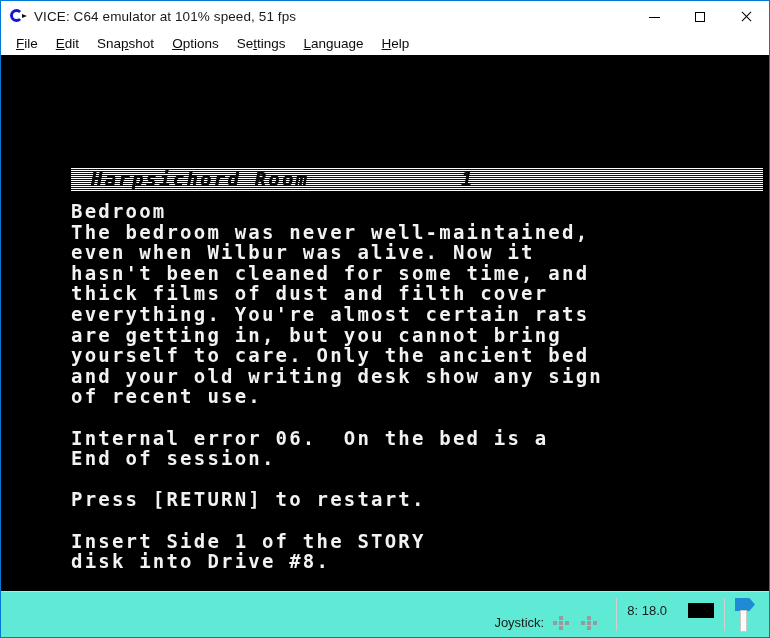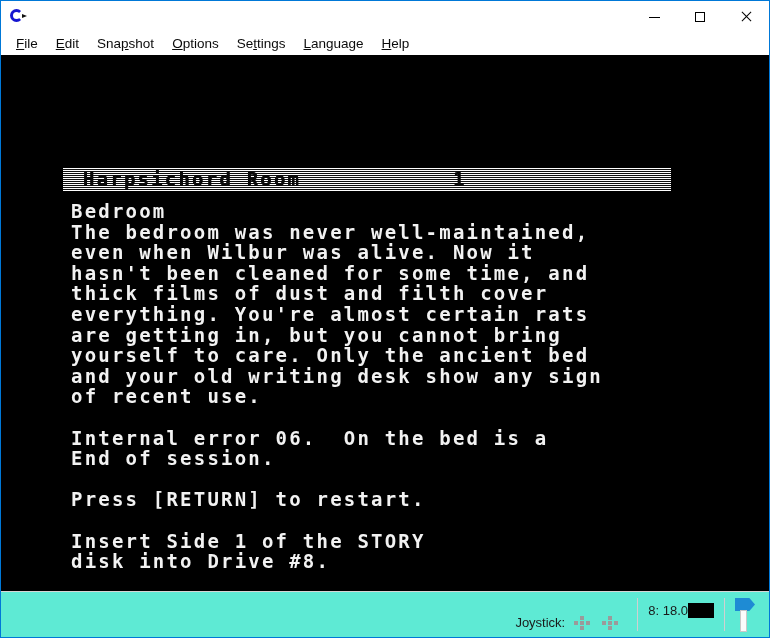--- a/index.html
+++ b/index.html
@@ -129,30 +129,31 @@
   }
   .c64-area {
     position: absolute;
     left: 62px;
     top: 0px;
     width: 648px;
     color: #ffffff;
   }
   .c64-statusline {
     position: absolute;
-    left: 0;
+    left: 8px;
     top: 113px;
-    width: 608px;
+    width: 692px;
     height: 23px;
     background-image: repeating-linear-gradient(
       to bottom,
       #ffffff 0px, #ffffff 1px,
       #111111 1px, #111111 2px
     );
     overflow: hidden;
+    font-style: italic;
   }
   .c64-statusline .sl-text {
     position: absolute;
     top: 0;
     font-family: "DejaVu Sans Mono", "Liberation Mono", monospace;
     font-size: 19px;
     font-weight: bold;
     line-height: 23px;
     color: #0a0a0a;
     letter-spacing: 2.2px;
@@ -228,21 +229,21 @@
   .drive-cell {
     display: flex;
     flex-direction: column;
     align-items: flex-start;
     justify-content: center;
     padding: 0 10px;
   }
   .drive-row {
     display: flex;
     align-items: center;
-    gap: 0;
+    gap: 21px;
     margin-top: -8px;
   }
   .drive-text {
     font-size: 13px;
     color: #1a1a1a;
     white-space: nowrap;
   }
   .drive-led {
     width: 26px;
     height: 15px;
@@ -279,20 +280,21 @@
 </head>
 <body>
 
 <div class="window">
 
   <div class="titlebar">
     <div class="title-icon">
       <span class="c-ring"></span>
       <span class="c-tick"></span>
     </div>
+    <div class="title-text">VICE: C64 emulator at 101% speed, 51 fps</div>
     <div class="title-spacer"></div>
     <div class="win-btns">
       <button class="win-btn">
         <span class="glyph-min"></span>
       </button>
       <button class="win-btn">
         <span class="glyph-max"></span>
       </button>
       <button class="win-btn close">
         <span class="glyph-close"></span>

